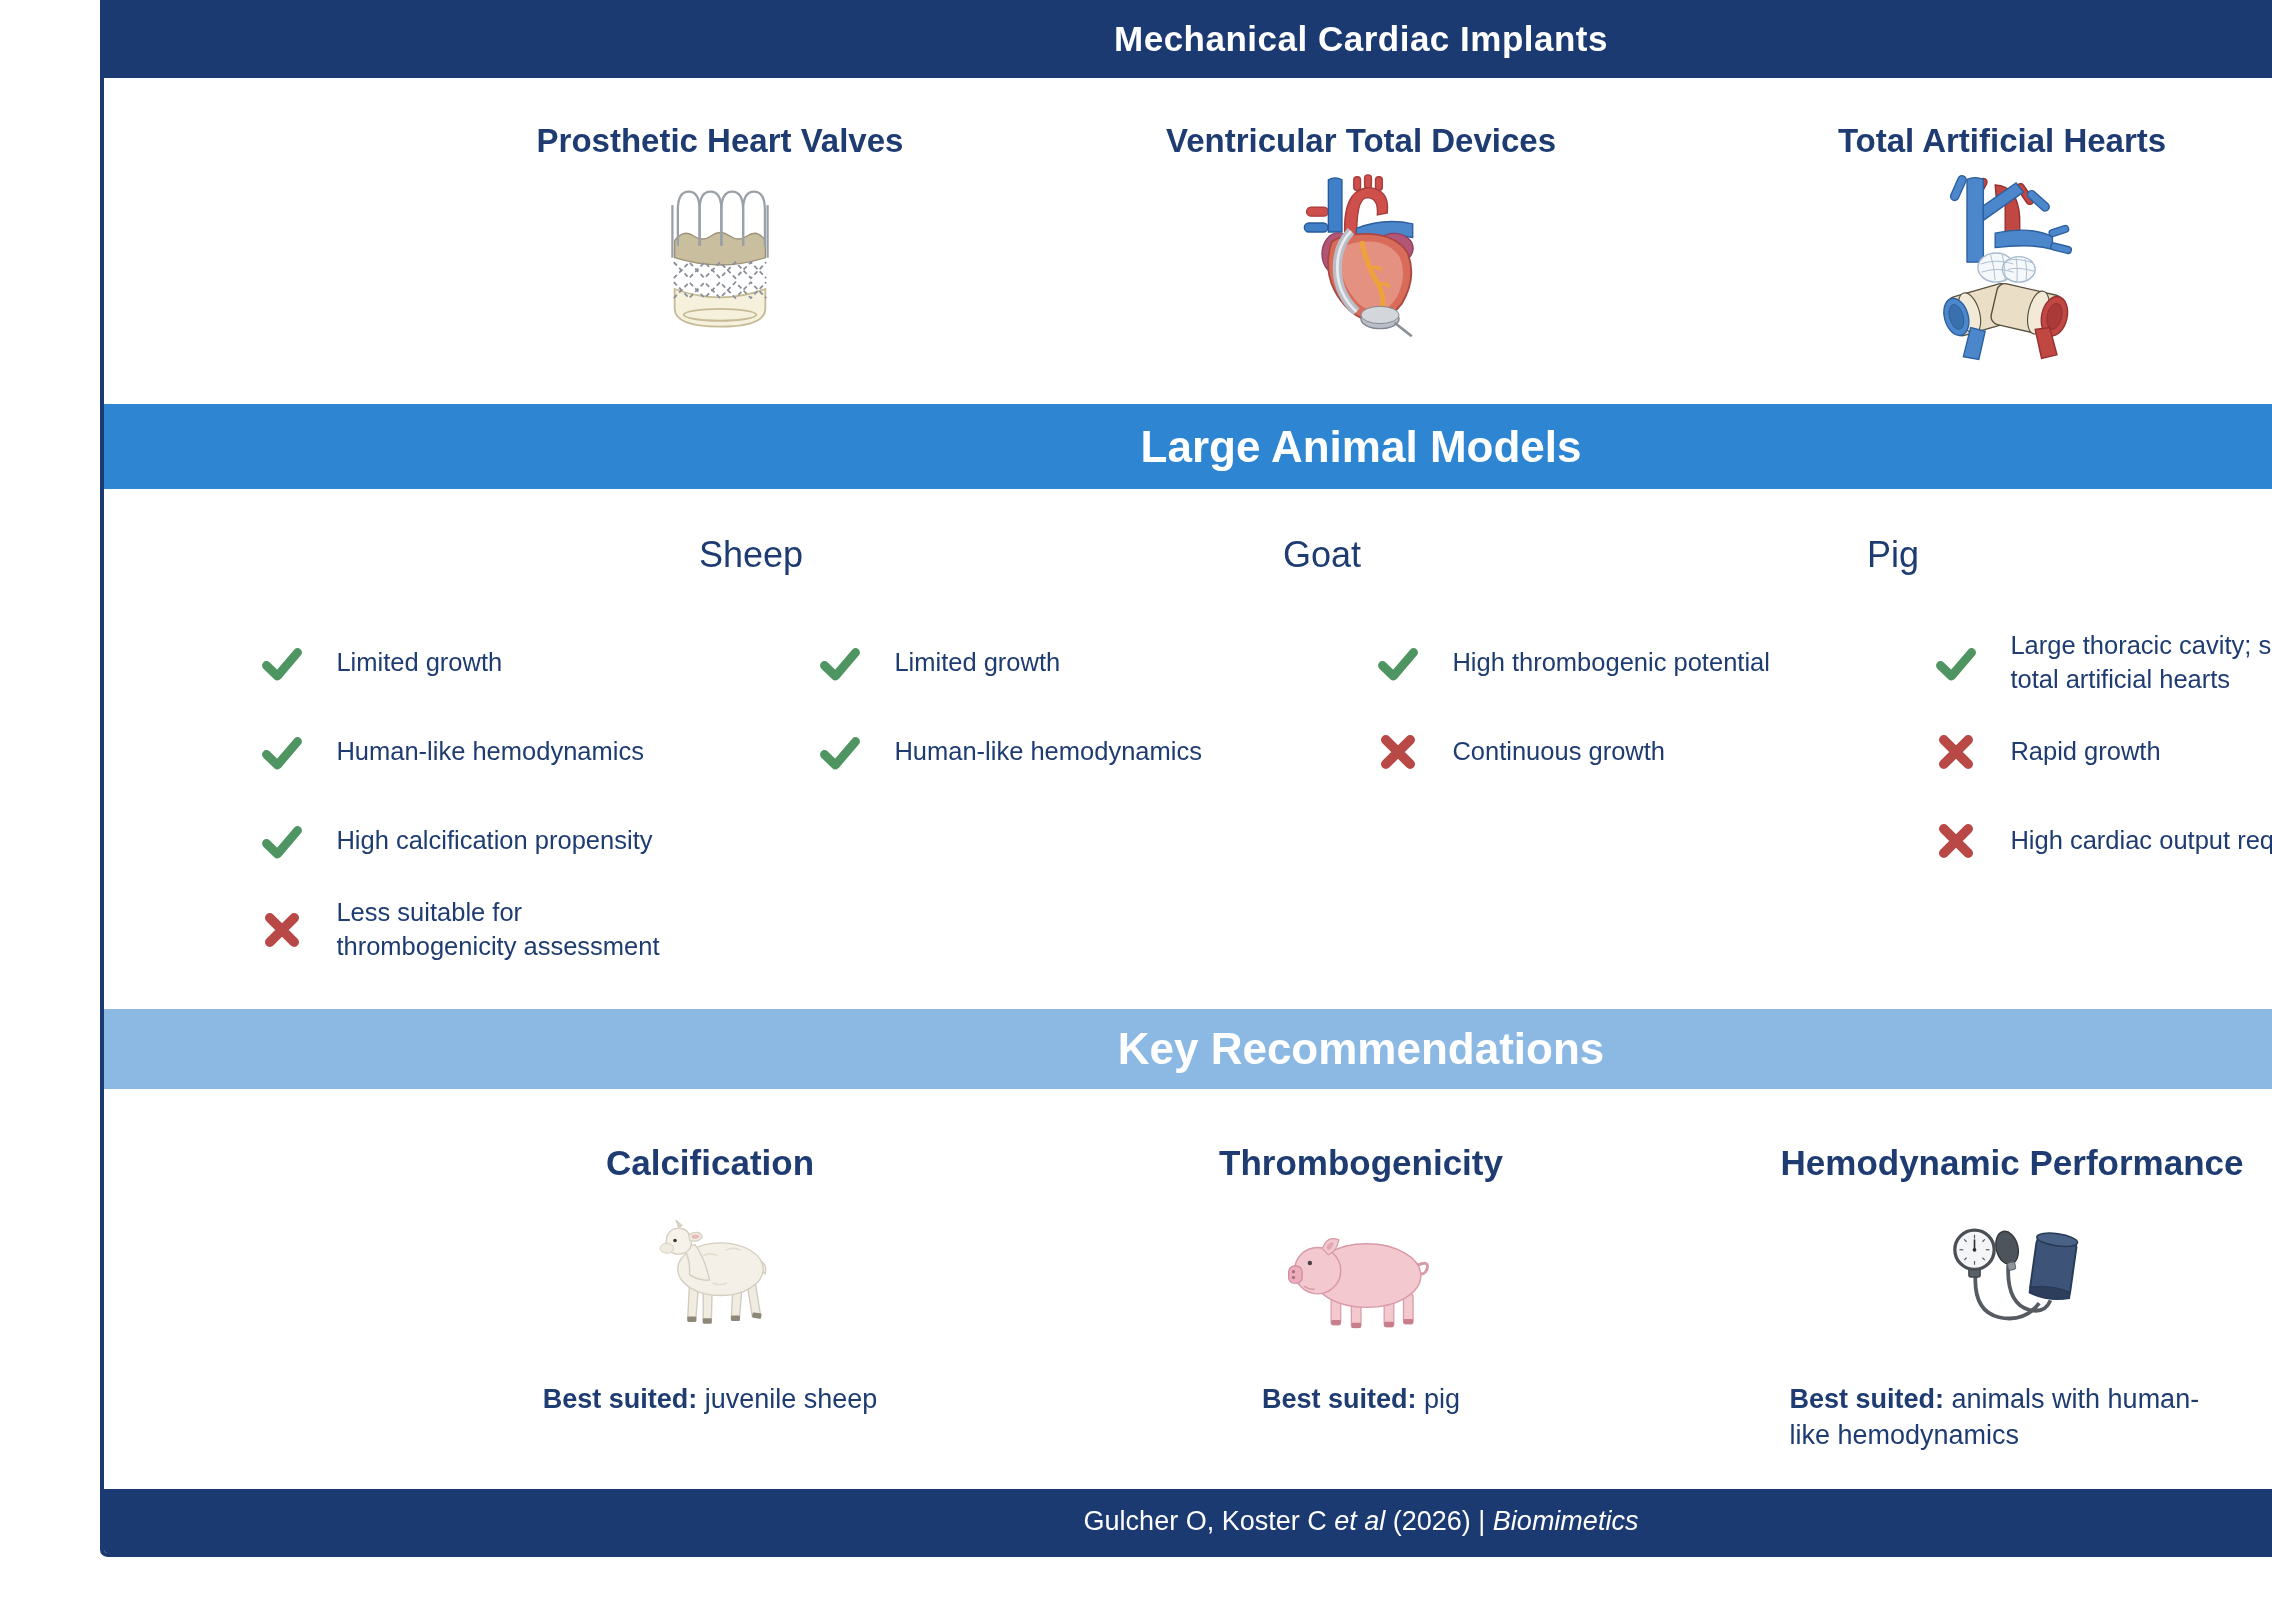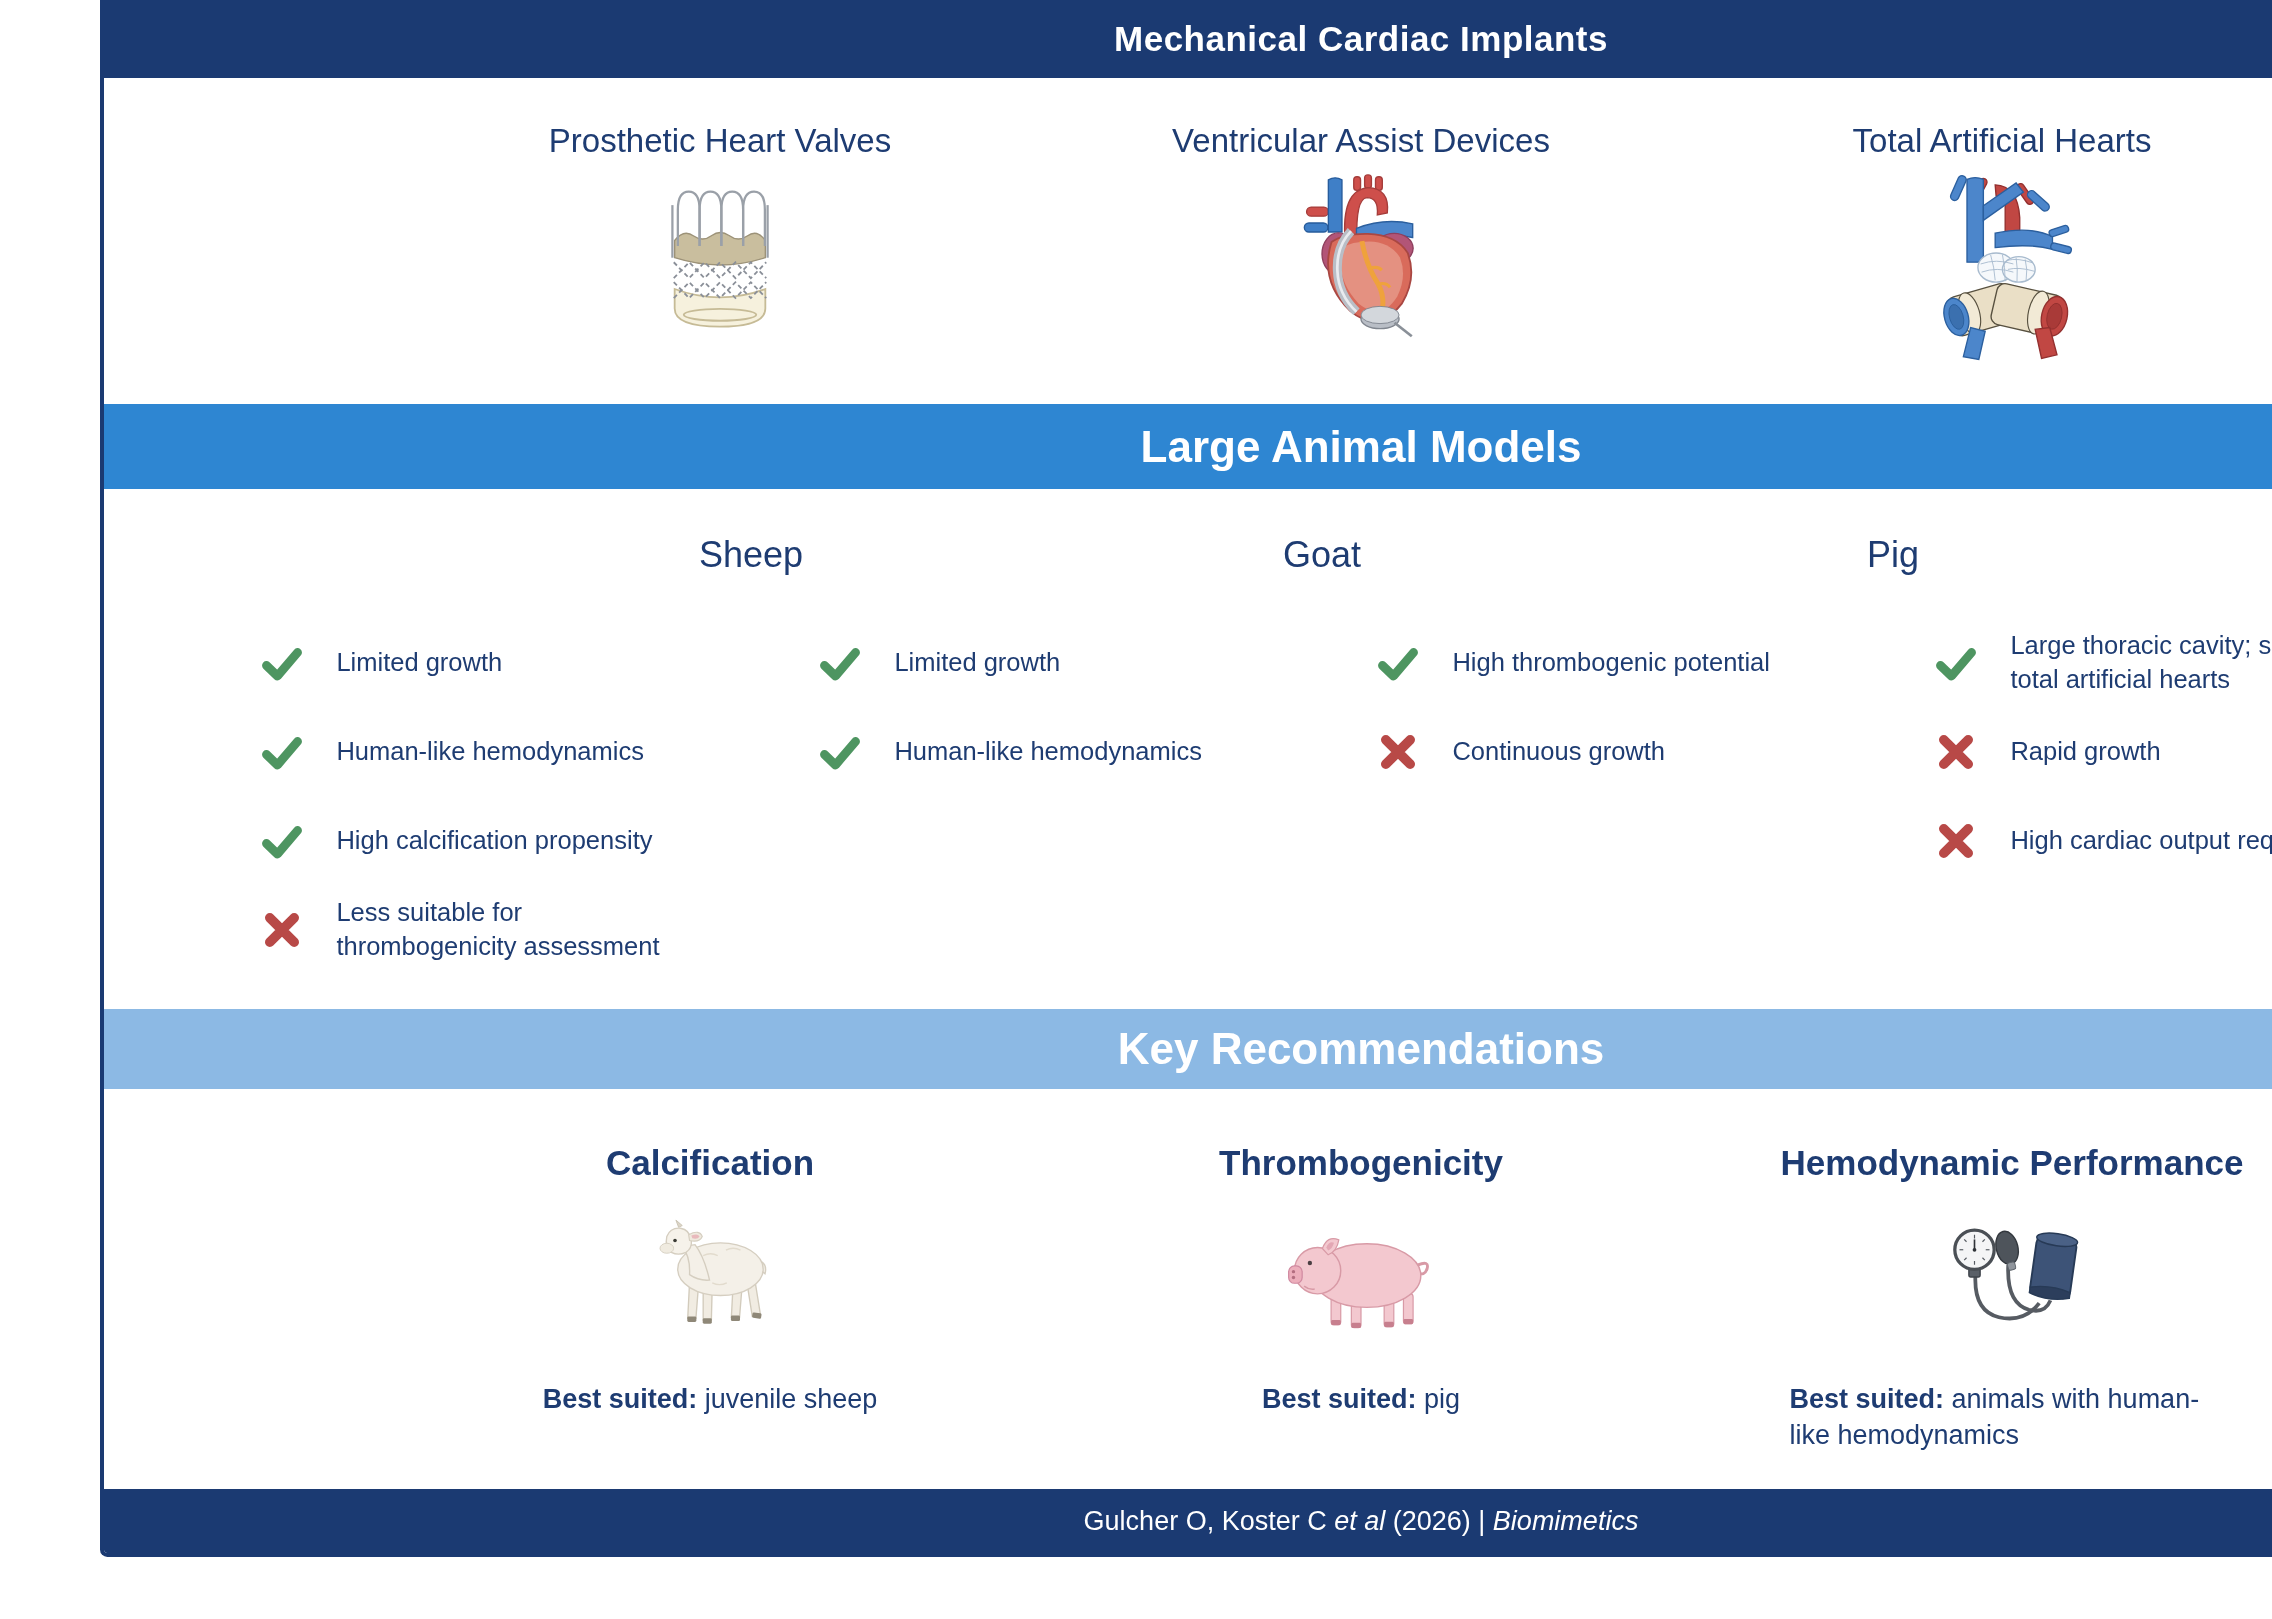--- a/index.html
+++ b/index.html
@@ -17,21 +17,21 @@
          border:4.1px solid var(--navy);border-top:none;border-radius:0 0 7.3px 7.3px;
          display:flex;flex-direction:column;overflow:hidden;}
   .band-header{height:78px;background:var(--navy);display:flex;align-items:center;justify-content:center;flex:none;}
   .main-title{color:#fff;font-size:35px;font-weight:bold;letter-spacing:0.5px;}
   .banner{flex:none;display:flex;align-items:center;justify-content:center;color:#fff;font-size:44px;font-weight:bold;}
   .banner-mid{height:85px;background:var(--mid);}
   .banner-light{height:80px;background:var(--light);}
   
   .implants{height:326px;flex:none;display:flex;justify-content:center;padding-top:44px;}
   .implant{width:641px;display:flex;flex-direction:column;align-items:center;}
-  .implant-label{font-size:33px;font-weight:normal;color:var(--text);white-space:nowrap;}
+  .implant-label{font-size:33px;font-weight:bold;color:var(--text);white-space:nowrap;}
   .implant-icon{margin-top:12.7px;}
   
   .models{height:520px;flex:none;display:flex;justify-content:center;padding-top:45px;}
   .model-col{width:558px;}
   .model-title{font-size:36px;font-weight:normal;color:var(--text);text-align:right;height:43px;}
   .model-rows{margin-top:41px;}
   .row{height:89px;display:flex;align-items:center;padding-left:16.4px;}
   .mark{flex:none;width:42px;height:42px;}
   .mark svg{width:42px;height:42px;display:block;}
   .point-text{margin-left:33px;font-size:25.5px;line-height:1.32;color:var(--text);}
@@ -78,21 +78,21 @@
               <path d="M255,186 L255,70"></path>
               <path d="M57,160 L57,80 Q57,40 81,40 Q105,40 105,80 L105,160"></path>
               <path d="M105,160 L105,80 Q105,40 129,40 Q153,40 153,80 L153,160"></path>
               <path d="M153,160 L153,80 Q153,40 177,40 Q201,40 201,80 L201,160"></path>
               <path d="M201,160 L201,80 Q201,40 225,40 Q249,40 249,80 L249,160"></path>
             </g>
           </svg>
         </div>
       </div>
       <div class="implant">
-        <div class="implant-label">Ventricular Assist Devices</div>
+        <div class="implant-label">Ventricular Total Devices</div>
         <div class="implant-icon">
           <svg width="136" height="177" viewBox="0 0 300 390">
             <rect x="30" y="75" width="48" height="20" rx="10" fill="#CE4F4B" stroke="#A53C3A" stroke-width="3"></rect>
             <rect x="25" y="110" width="52" height="20" rx="10" fill="#3F7FC7" stroke="#275C9C" stroke-width="3"></rect>
             <path d="M78,15 Q93,6 108,15 L108,130 L78,130 Z" fill="#3F7FC7" stroke="#275C9C" stroke-width="3"></path>
             <g fill="#CE4F4B" stroke="#A53C3A" stroke-width="3">
               <rect x="134" y="8" width="15" height="30" rx="7"></rect>
               <rect x="158" y="4" width="15" height="30" rx="7"></rect>
               <rect x="182" y="8" width="15" height="30" rx="7"></rect>
             </g>

